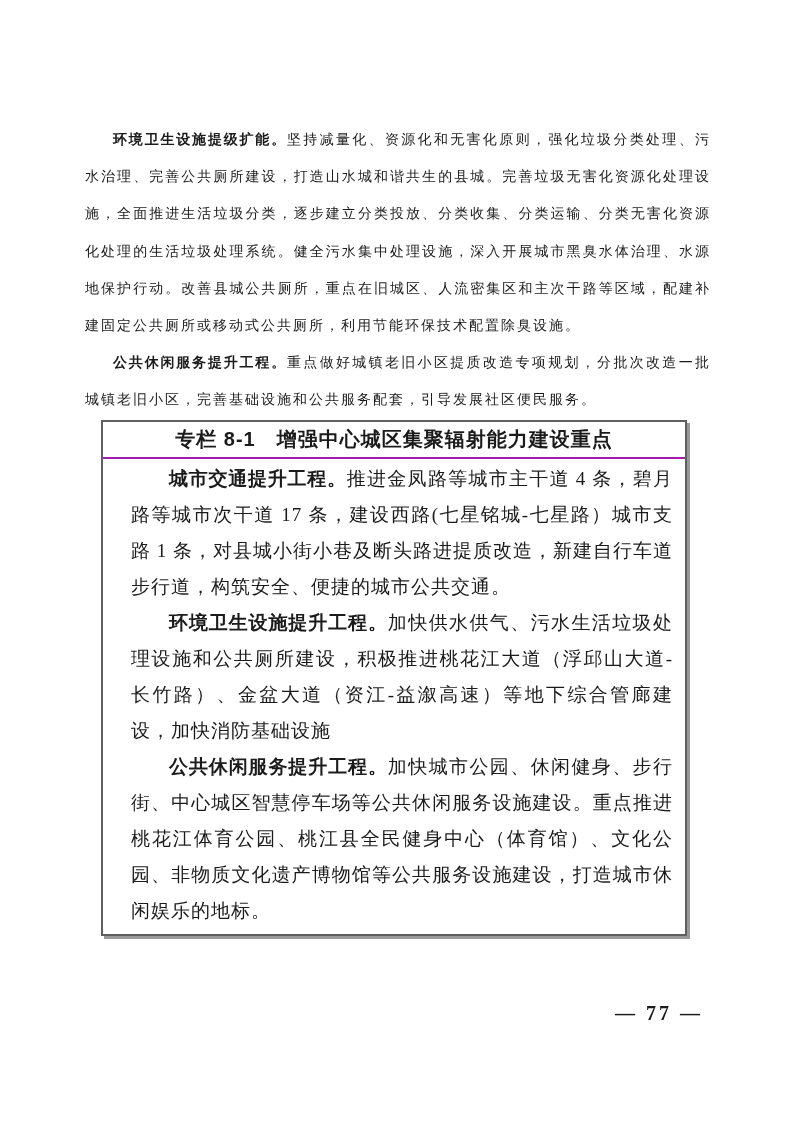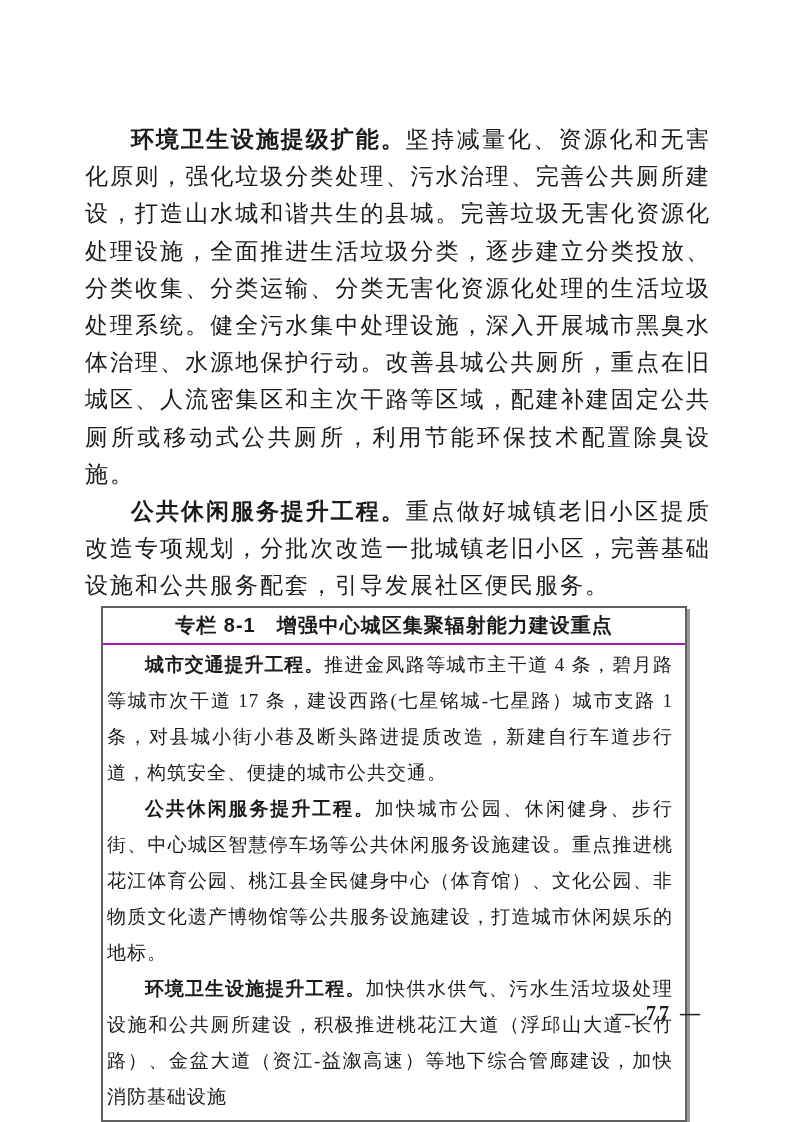--- a/index.html
+++ b/index.html
@@ -14,21 +14,21 @@
     overflow: hidden;
   }
   .content {
     position: absolute;
     left: 85px;
     top: 121px;
     width: 626px;
   }
   .para {
     margin: 0;
-    font-size: 23px;
+    font-size: 14px;
     line-height: 37.2px;
     letter-spacing: 2px;
     text-align: justify;
     text-indent: 2em;
   }
   .lead {
     font-weight: bold;
     font-family: "Liberation Sans", "DejaVu Sans", sans-serif;
     letter-spacing: 1.5px;
   }
@@ -43,21 +43,21 @@
   .box-title {
     text-align: center;
     font-weight: bold;
     font-family: "Liberation Sans", "DejaVu Sans", sans-serif;
     font-size: 20px;
     line-height: 35px;
     border-bottom: 2px solid #a21caf;
     letter-spacing: 1px;
   }
   .box-body {
-    padding: 2px 12px 5px 4px;
+    padding: 2px 12px 5px 28px;
   }
   .box-para {
     margin: 0;
     font-size: 19px;
     line-height: 36px;
     letter-spacing: 1px;
     text-align: justify;
     text-indent: 2em;
   }
   .box-lead {
@@ -82,21 +82,21 @@
   <div class="content">
 
     <p class="para"><span class="lead">环境卫生设施提级扩能。</span><span>坚持减量化、资源化和无害化原则，强化垃圾分类处理、污水治理、完善公共厕所建设，打造山水城和谐共生的县城。完善垃圾无害化资源化处理设施，全面推进生活垃圾分类，逐步建立分类投放、分类收集、分类运输、分类无害化资源化处理的生活垃圾处理系统。健全污水集中处理设施，深入开展城市黑臭水体治理、水源地保护行动。改善县城公共厕所，重点在旧城区、人流密集区和主次干路等区域，配建补建固定公共厕所或移动式公共厕所，利用节能环保技术配置除臭设施。</span></p>
 
     <p class="para"><span class="lead">公共休闲服务提升工程。</span><span>重点做好城镇老旧小区提质改造专项规划，分批次改造一批城镇老旧小区，完善基础设施和公共服务配套，引导发展社区便民服务。</span></p>
 
     <div class="feature-box">
       <div class="box-title">专栏 8-1　增强中心城区集聚辐射能力建设重点</div>
       <div class="box-body">
         <p class="box-para"><span class="box-lead">城市交通提升工程。</span><span>推进金凤路等城市主干道 4 条，碧月路等城市次干道 17 条，建设西路(七星铭城-七星路）城市支路 1 条，对县城小街小巷及断头路进提质改造，新建自行车道步行道，构筑安全、便捷的城市公共交通。</span></p>
+        <p class="box-para"><span class="box-lead">环境卫生设施提升工程。</span><span>加快供水供气、污水生活垃圾处理设施和公共厕所建设，积极推进桃花江大道（浮邱山大道-长竹路）、金盆大道（资江-益溆高速）等地下综合管廊建设，加快消防基础设施</span></p>
         <p class="box-para"><span class="box-lead">公共休闲服务提升工程。</span><span>加快城市公园、休闲健身、步行街、中心城区智慧停车场等公共休闲服务设施建设。重点推进桃花江体育公园、桃江县全民健身中心（体育馆）、文化公园、非物质文化遗产博物馆等公共服务设施建设，打造城市休闲娱乐的地标。</span></p>
-        <p class="box-para"><span class="box-lead">环境卫生设施提升工程。</span><span>加快供水供气、污水生活垃圾处理设施和公共厕所建设，积极推进桃花江大道（浮邱山大道-长竹路）、金盆大道（资江-益溆高速）等地下综合管廊建设，加快消防基础设施</span></p>
       </div>
     </div>
 
   </div>
 
   <div class="page-number">— 77 —</div>
 </div>
 
 </body></html>

